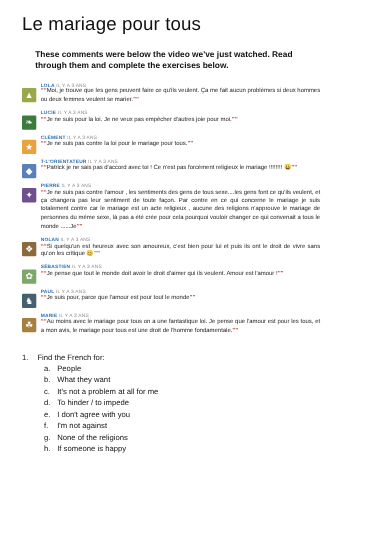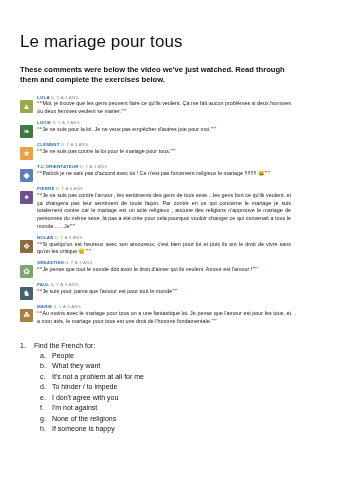--- a/index.html
+++ b/index.html
@@ -6,35 +6,35 @@
   body{
     width:353px;height:500px;
     background:#ffffff;
     font-family:"Liberation Sans", sans-serif;
     color:#000;
     overflow:hidden;
   }
   .page{
     width:309px;height:500px;
     box-sizing:border-box;
-    padding:32px 18px 10px 20px;
+    padding:12px 18px 10px 20px;
     position:relative;
   }
   .title{
     font-size:17px;
     font-weight:400;
     letter-spacing:0.1px;
     margin:0 0 13px 0;
     color:#111;
   }
   .intro{
     font-size:7.6px;
     font-weight:bold;
     line-height:1.35;
-    margin:0 0 9px 0;
+    margin:0 0 9px 12px;
     color:#111;
   }
   .comments{
     display:block;
   }
   .comment{
     display:flex;
     align-items:flex-start;
     margin-bottom:4px;
   }

